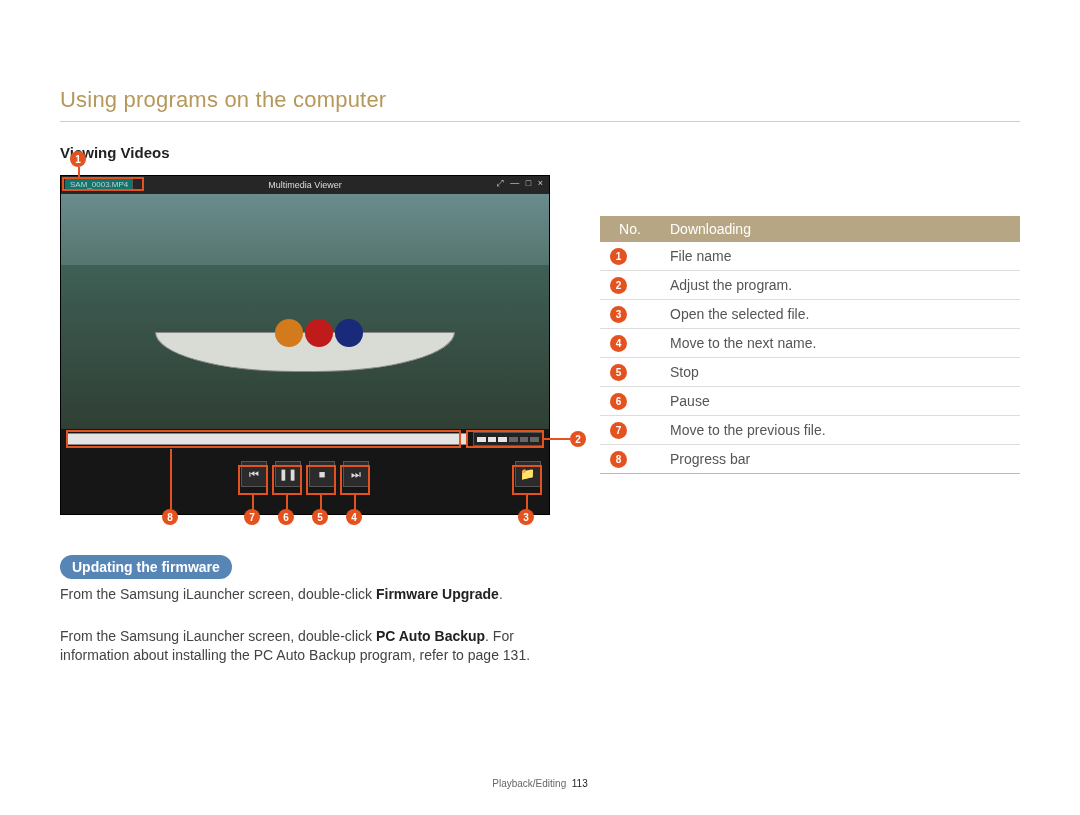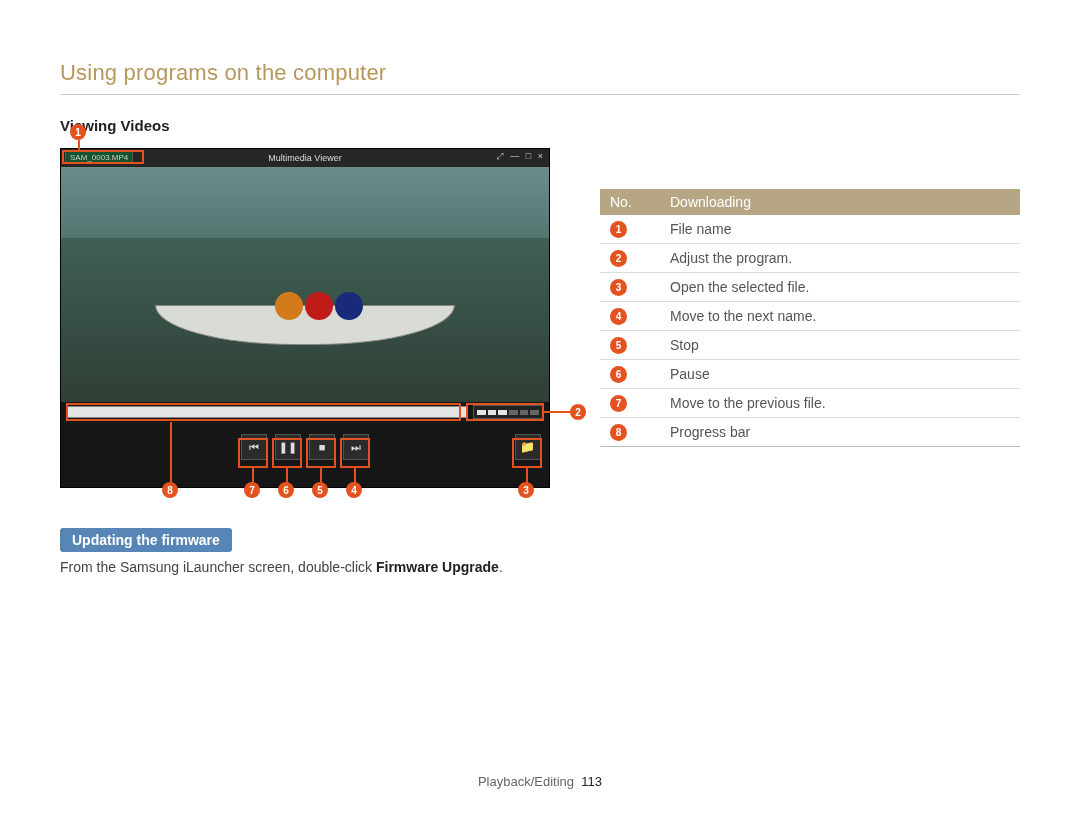--- a/index.html
+++ b/index.html
@@ -8,20 +8,21 @@
     padding: 0;
     font-family: Arial, Helvetica, sans-serif;
     background: #fff;
     width: 1080px;
     height: 815px;
     position: relative;
     color: #333;
   }
   .page {
     padding: 60px 60px 30px 60px;
+    margin-top: 27px;
   }
   .section-title {
     font-size: 22px;
     font-weight: 300;
     color: #b5985a;
     margin-bottom: 8px;
     letter-spacing: 0.2px;
   }
   .section-rule {
     border: none;
@@ -60,21 +61,21 @@
     align-items: center;
     justify-content: center;
     position: relative;
     color: #ddd;
     font-size: 9px;
   }
   .filename-chip {
     position: absolute;
     left: 4px;
     top: 2px;
-    background: #14532d;
+    background: #0f766e;
     border: 1px solid #555;
     color: #ccc;
     font-size: 8px;
     padding: 1px 4px;
   }
   .win-controls {
     position: absolute;
     right: 4px;
     top: 2px;
     color: #ccc;
@@ -208,37 +209,37 @@
     font-size: 10px; font-weight: bold;
     align-items: center; justify-content: center;
   }
   .pill {
     display: inline-block;
     background: #5685b6;
     color: #fff;
     font-size: 14px;
     font-weight: bold;
     padding: 4px 12px;
-    border-radius: 3px;
+    border-radius: 12px;
     margin-bottom: 6px;
   }
   .body-text {
     font-size: 14px;
     font-weight: 300;
     color: #444;
     line-height: 1.4;
     margin-bottom: 22px;
   }
   .body-text b { font-weight: bold; color:#222; }
   .footer {
     position: absolute;
     left: 0; right: 0;
     bottom: 26px;
     text-align: center;
-    font-size: 13px;
+    font-size: 10px;
     color: #666;
   }
   .footer .pn { color: #222; }
 </style>
 </head>
 <body>
 
 <div class="page">
   <div class="section-title">Using programs on the computer</div>
   <hr class="section-rule">
@@ -317,28 +318,31 @@
 
         <div class="cline" style="left:466px; top:320px; width:2px; height:16px;"></div>
         <div class="cnum" style="left:458px; top:334px;">3</div>
       </div>
 
       <div class="pill">Updating the firmware</div>
       <div class="body-text">
         <span>From the Samsung iLauncher screen, double-click </span><b>Firmware Upgrade</b><span>.</span>
       </div>
 
+      <div class="body-text">
+        <span>From the Samsung iLauncher screen, double-click </span><b>PC Auto Backup</b><span>. For information about installing the PC Auto Backup program, refer to page 131.</span>
+      </div>
     </div>
 
     <div class="col-right">
       <div style="height:72px;"></div>
       <table class="desc-table">
         <thead>
           <tr>
-            <th style="width:60px;">No.</th>
+            <th style="width:60px;text-align:center;">No.</th>
             <th>Downloading</th>
           </tr>
         </thead>
         <tbody>
           <tr>
               <td><span class="tnum">1</span></td>
               <td>File name</td>
             </tr>
           <tr>
               <td><span class="tnum">2</span></td>

